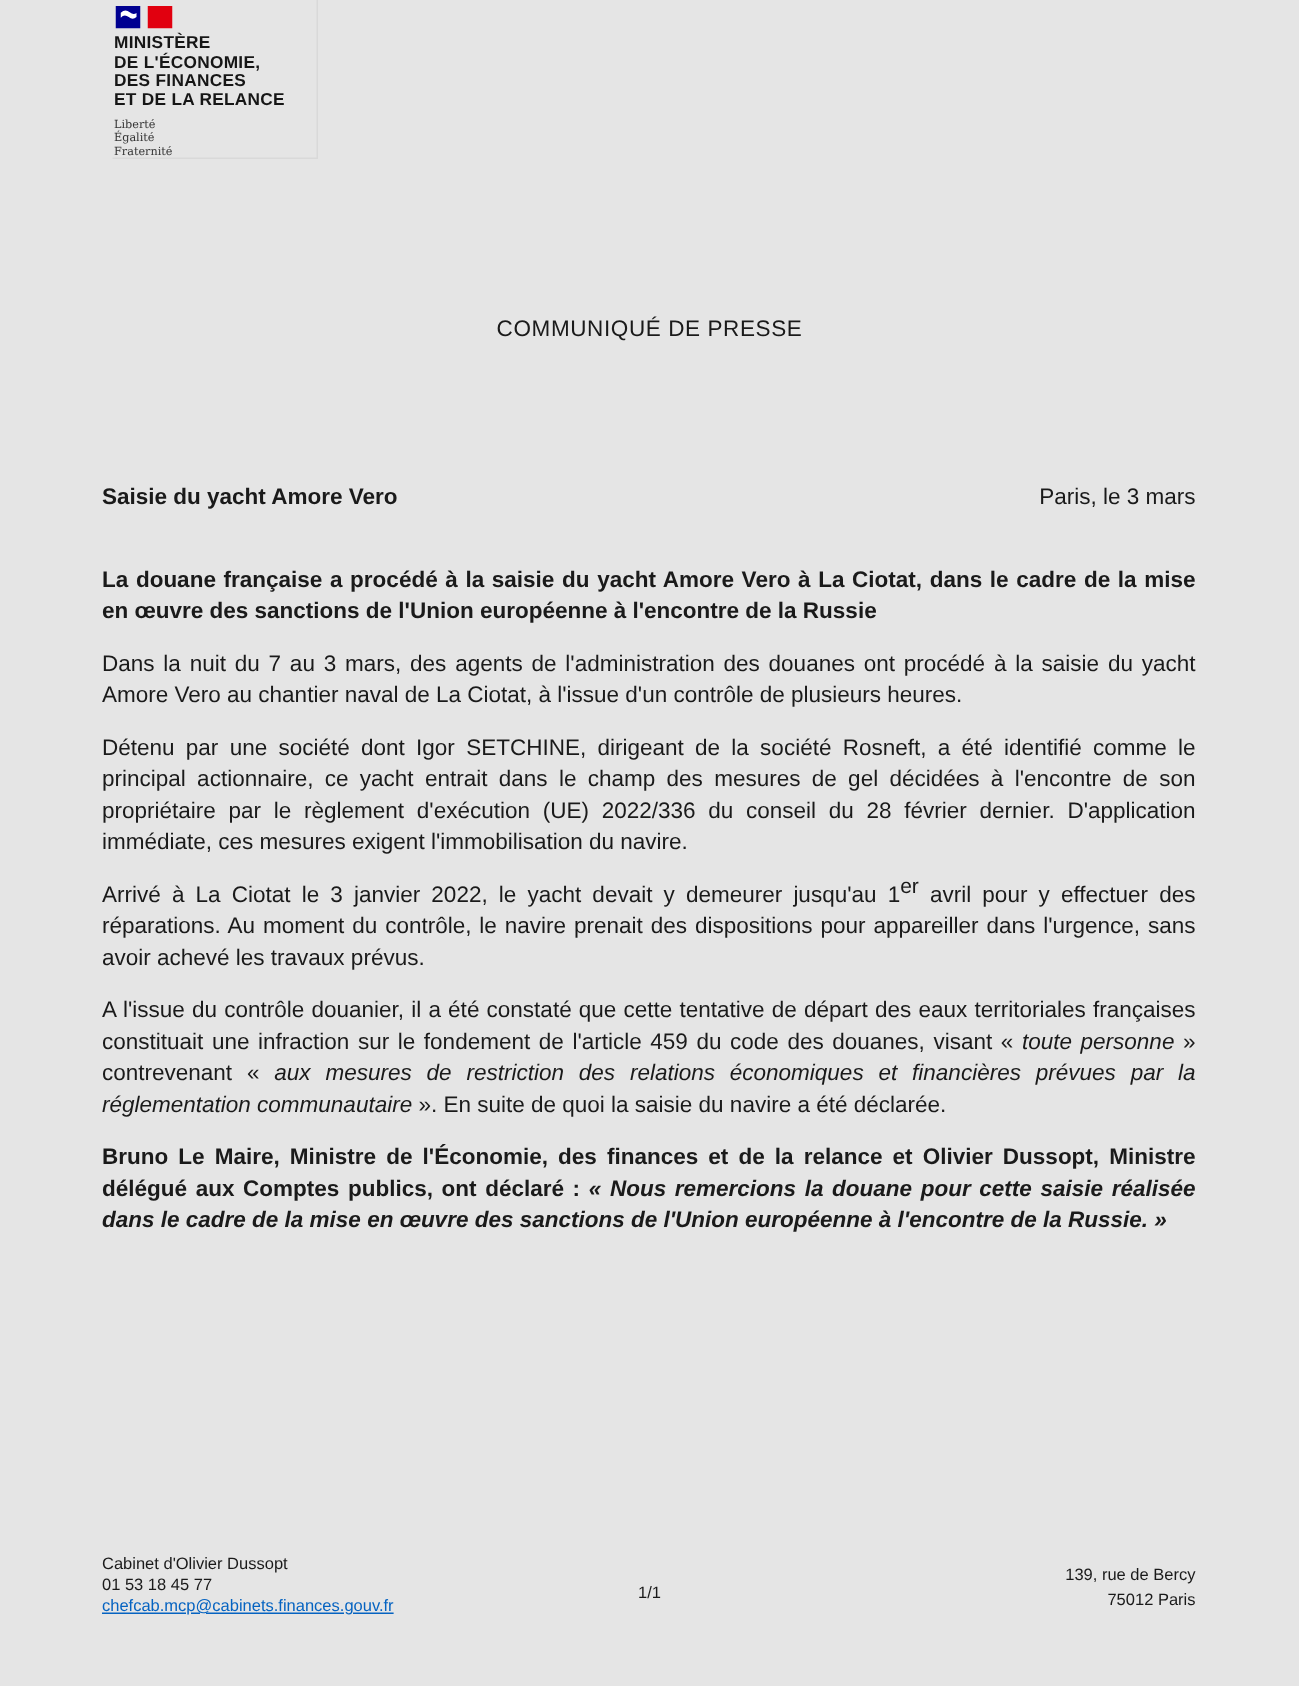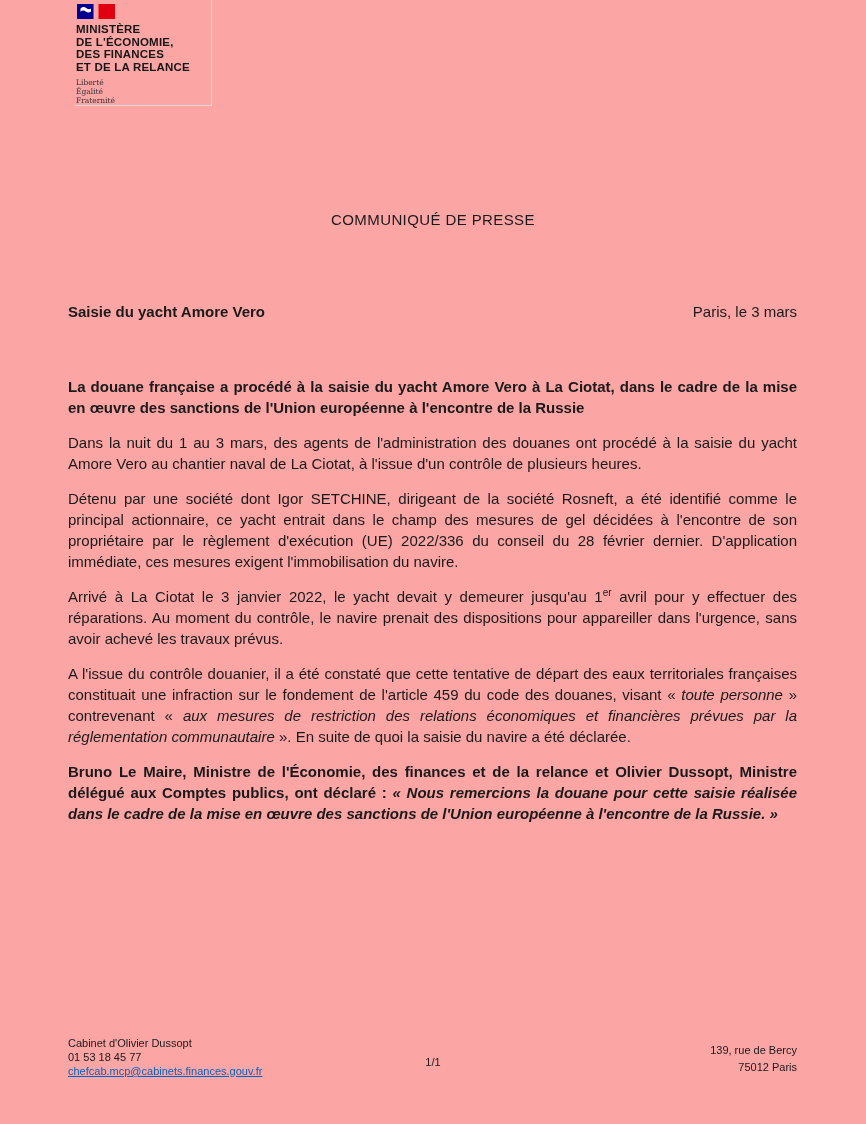--- a/index.html
+++ b/index.html
@@ -1,20 +1,20 @@
 <!DOCTYPE html>
 <html lang="fr"><head>
 <meta charset="utf-8">
 <style>
   html, body { margin: 0; padding: 0; background: #ffffff; }
   .page {
     position: relative;
     width: 866px;
     height: 1124px;
-    background: #fca5a5;
+    background: #e5e5e5;
     font-family: "Liberation Sans", sans-serif;
     color: #1a1a1a;
     overflow: hidden;
   }
 
   
   .logo-block {
     position: absolute;
     left: 75px;
     top: 0;
@@ -58,37 +58,37 @@
   .title-row {
     position: absolute;
     top: 303px;
     left: 68px;
     width: 729px;
     display: flex;
     justify-content: space-between;
     align-items: baseline;
     font-size: 15px;
   }
-  .title-row .doc-title { font-weight: 700; }
+  .title-row .doc-title { font-weight: 700; margin-top: 20px; }
 
   
   .body-text {
     position: absolute;
     top: 376px;
     left: 68px;
     width: 729px;
     font-size: 15px;
     line-height: 21px;
     text-align: justify;
   }
   .body-text p { margin: 0 0 14px 0; }
   .body-text p.lead { font-weight: 700; }
   .body-text p.statement { font-weight: 700; }
   .body-text .it { font-style: italic; }
-  .body-text sup { font-size: 10px; line-height: 0; vertical-align: super; }
+  .body-text sup { font-size: 14px; line-height: 0; vertical-align: super; }
 
   
   .footer-left {
     position: absolute;
     left: 68px;
     top: 1036px;
     font-size: 11px;
     line-height: 14px;
     color: #1a1a1a;
   }
@@ -137,21 +137,21 @@
   <div class="doc-type">COMMUNIQUÉ DE PRESSE</div>
 
   <div class="title-row">
     <span class="doc-title">Saisie du yacht Amore Vero</span>
     <span class="dateline">Paris, le 3 mars</span>
   </div>
 
   <div class="body-text">
     <p class="lead">La douane française a procédé à la saisie du yacht Amore Vero à La Ciotat, dans le cadre de la mise en œuvre des sanctions de l'Union européenne à l'encontre de la Russie</p>
 
-    <p>Dans la nuit du 1 au 3 mars, des agents de l'administration des douanes ont procédé à la saisie du yacht Amore Vero au chantier naval de La Ciotat, à l'issue d'un contrôle de plusieurs heures.</p>
+    <p>Dans la nuit du 7 au 3 mars, des agents de l'administration des douanes ont procédé à la saisie du yacht Amore Vero au chantier naval de La Ciotat, à l'issue d'un contrôle de plusieurs heures.</p>
 
     <p>Détenu par une société dont Igor SETCHINE, dirigeant de la société Rosneft, a été identifié comme le principal actionnaire, ce yacht entrait dans le champ des mesures de gel décidées à l'encontre de son propriétaire par le règlement d'exécution (UE) 2022/336 du conseil du 28 février dernier. D'application immédiate, ces mesures exigent l'immobilisation du navire.</p>
 
     <p><span>Arrivé à La Ciotat le 3 janvier 2022, le yacht devait y demeurer jusqu'au 1</span><sup>er</sup><span> avril pour y effectuer des réparations. Au moment du contrôle, le navire prenait des dispositions pour appareiller dans l'urgence, sans avoir achevé les travaux prévus.</span></p>
 
     <p><span>A l'issue du contrôle douanier, il a été constaté que cette tentative de départ des eaux territoriales françaises constituait une infraction sur le fondement de l'article 459 du code des douanes, visant « </span><span class="it">toute personne</span><span> » contrevenant « </span><span class="it">aux mesures de restriction des relations économiques et financières prévues par la réglementation communautaire</span><span> ». En suite de quoi la saisie du navire a été déclarée.</span></p>
 
     <p class="statement"><span>Bruno Le Maire, Ministre de l'Économie, des finances et de la relance et Olivier Dussopt, Ministre délégué aux Comptes publics, ont déclaré : </span><span class="it">« Nous remercions la douane pour cette saisie réalisée dans le cadre de la mise en œuvre des sanctions de l'Union européenne à l'encontre de la Russie. »</span></p>
   </div>
 

